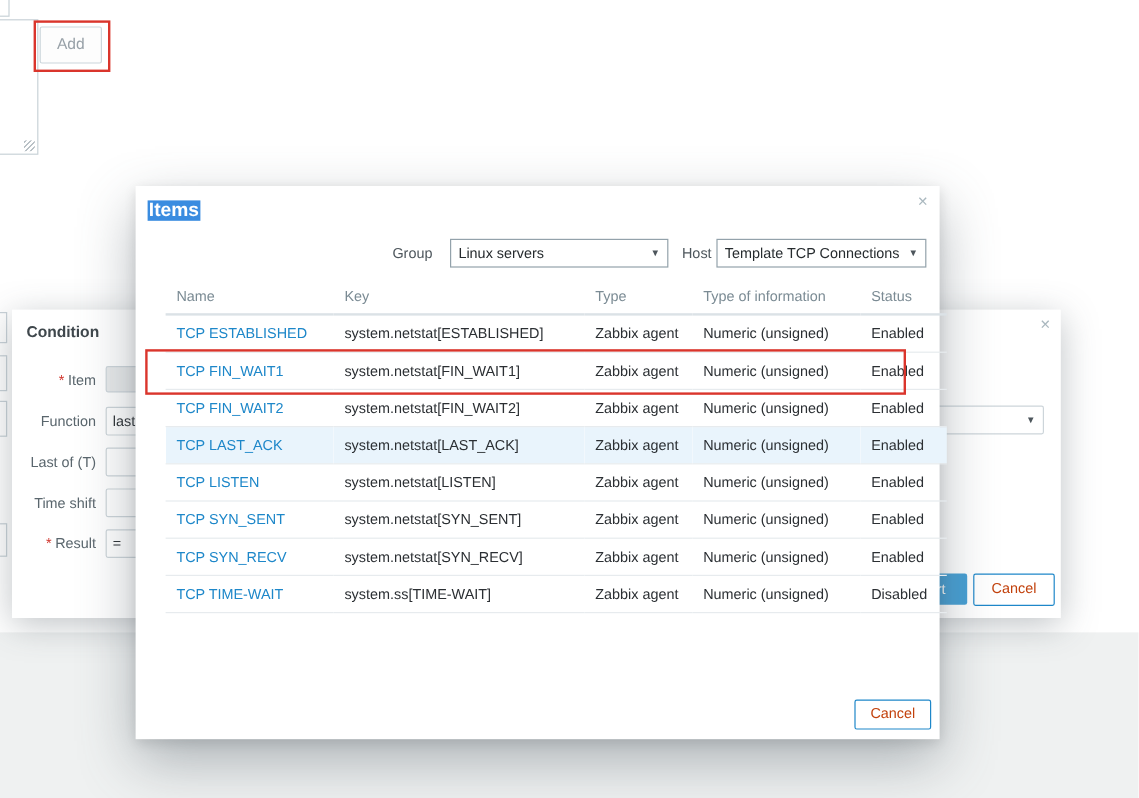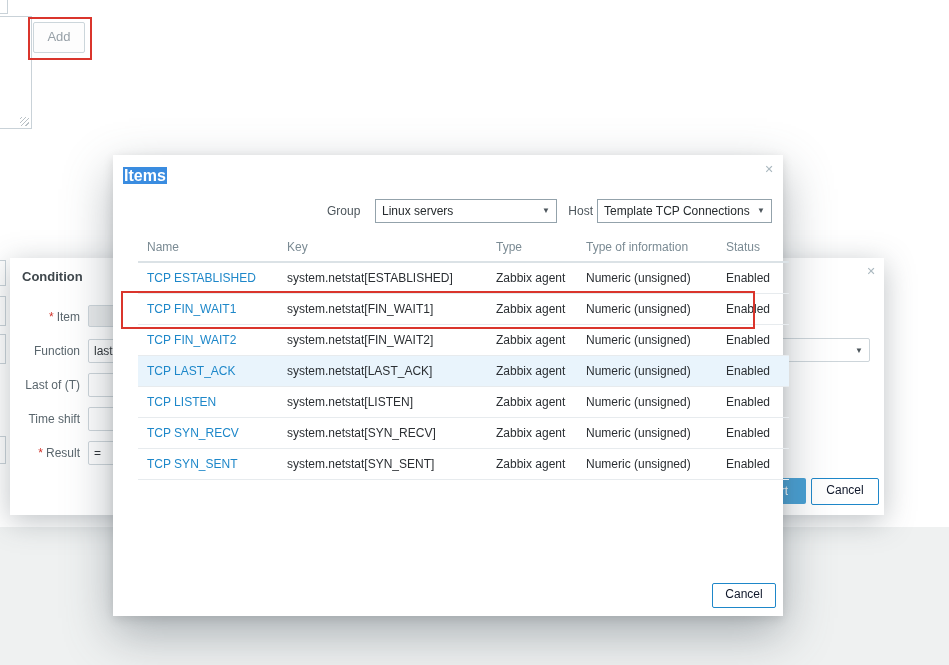--- a/index.html
+++ b/index.html
@@ -28,21 +28,21 @@
   .cond-input{left:78px;background:#fff;border:1px solid #cdd5da;border-radius:2px;line-height:22px;padding-left:5px;}
   .inp-item{top:47px;width:80px;height:20px;background:#e8eaeb;}
   .inp-func{top:81px;width:80px;height:22px;}
   .inp-last{top:115px;width:80px;height:22px;}
   .inp-shift{top:149px;width:80px;height:22px;}
   .inp-result{top:183px;width:40px;height:22px;}
   .cond-select{left:695px;top:80px;width:163px;height:22px;border:1px solid #cdd5da;background:#fff;border-radius:2px;}
   .caret{position:absolute;right:6px;top:50%;transform:translateY(-50%);font-size:8px;color:#4d565c;}
   .btn-primary{background:#459fd4;color:#fff;border:none;border-radius:2px;font-size:12px;text-align:center;}
   .cond-insert{left:730px;top:220px;width:66px;height:26px;line-height:26px;}
-  .btn-ghost{background:#fff;border:1px solid #1e87c9;color:#0f172a;border-radius:2px;font-size:12px;text-align:center;}
+  .btn-ghost{background:#fff;border:1px solid #1e87c9;color:#c2410c;border-radius:2px;font-size:12px;text-align:center;}
   .cond-cancel{left:801px;top:220px;width:66px;height:25px;line-height:23px;}
 
   
   .modal{left:113px;top:155px;width:670px;height:461px;background:#fff;z-index:20;
          box-shadow:0 18px 45px rgba(85,95,105,.45),0 3px 10px rgba(0,0,0,.12);}
   .modal-title{left:10px;top:12px;font-size:16px;font-weight:bold;}
   .modal-title span{background:#3a8ce0;color:#fff;padding:0 1px;}
   .modal-close{right:7px;top:7px;}
   .flt-label{top:44px;line-height:24px;color:#4d565c;}
   .lbl-group{left:214px;width:36px;}
@@ -179,35 +179,42 @@
 
   <tr>
     <td class="name"><a>TCP LISTEN</a></td>
     <td>system.netstat[LISTEN]</td>
     <td>Zabbix agent</td>
     <td>Numeric (unsigned)</td>
     <td class="status-enabled">Enabled</td>
   </tr>
 
   <tr>
+    <td class="name"><a>TCP SYN_SENT</a></td>
+    <td>system.netstat[SYN_SENT]</td>
+    <td>Zabbix agent</td>
+    <td>Numeric (unsigned)</td>
+    <td class="status-enabled">Enabled</td>
+  </tr>
+
+  <tr>
     <td class="name"><a>TCP SYN_RECV</a></td>
     <td>system.netstat[SYN_RECV]</td>
     <td>Zabbix agent</td>
     <td>Numeric (unsigned)</td>
     <td class="status-enabled">Enabled</td>
   </tr>
 
   <tr>
-    <td class="name"><a>TCP SYN_SENT</a></td>
-    <td>system.netstat[SYN_SENT]</td>
-    <td>Zabbix agent</td>
-    <td>Numeric (unsigned)</td>
-    <td class="status-enabled">Enabled</td>
-  </tr>
-
+    <td class="name"><a>TCP TIME-WAIT</a></td>
+    <td>system.ss[TIME-WAIT]</td>
+    <td>Zabbix agent</td>
+    <td>Numeric (unsigned)</td>
+    <td class="status-disabled">Disabled</td>
+  </tr>
 
 </tbody>
       </table>
     </div>
 
     <div class="abs red-rect rect-row"></div>
     <div class="abs btn-ghost modal-cancel">Cancel</div>
   </div>
 
 </div>

